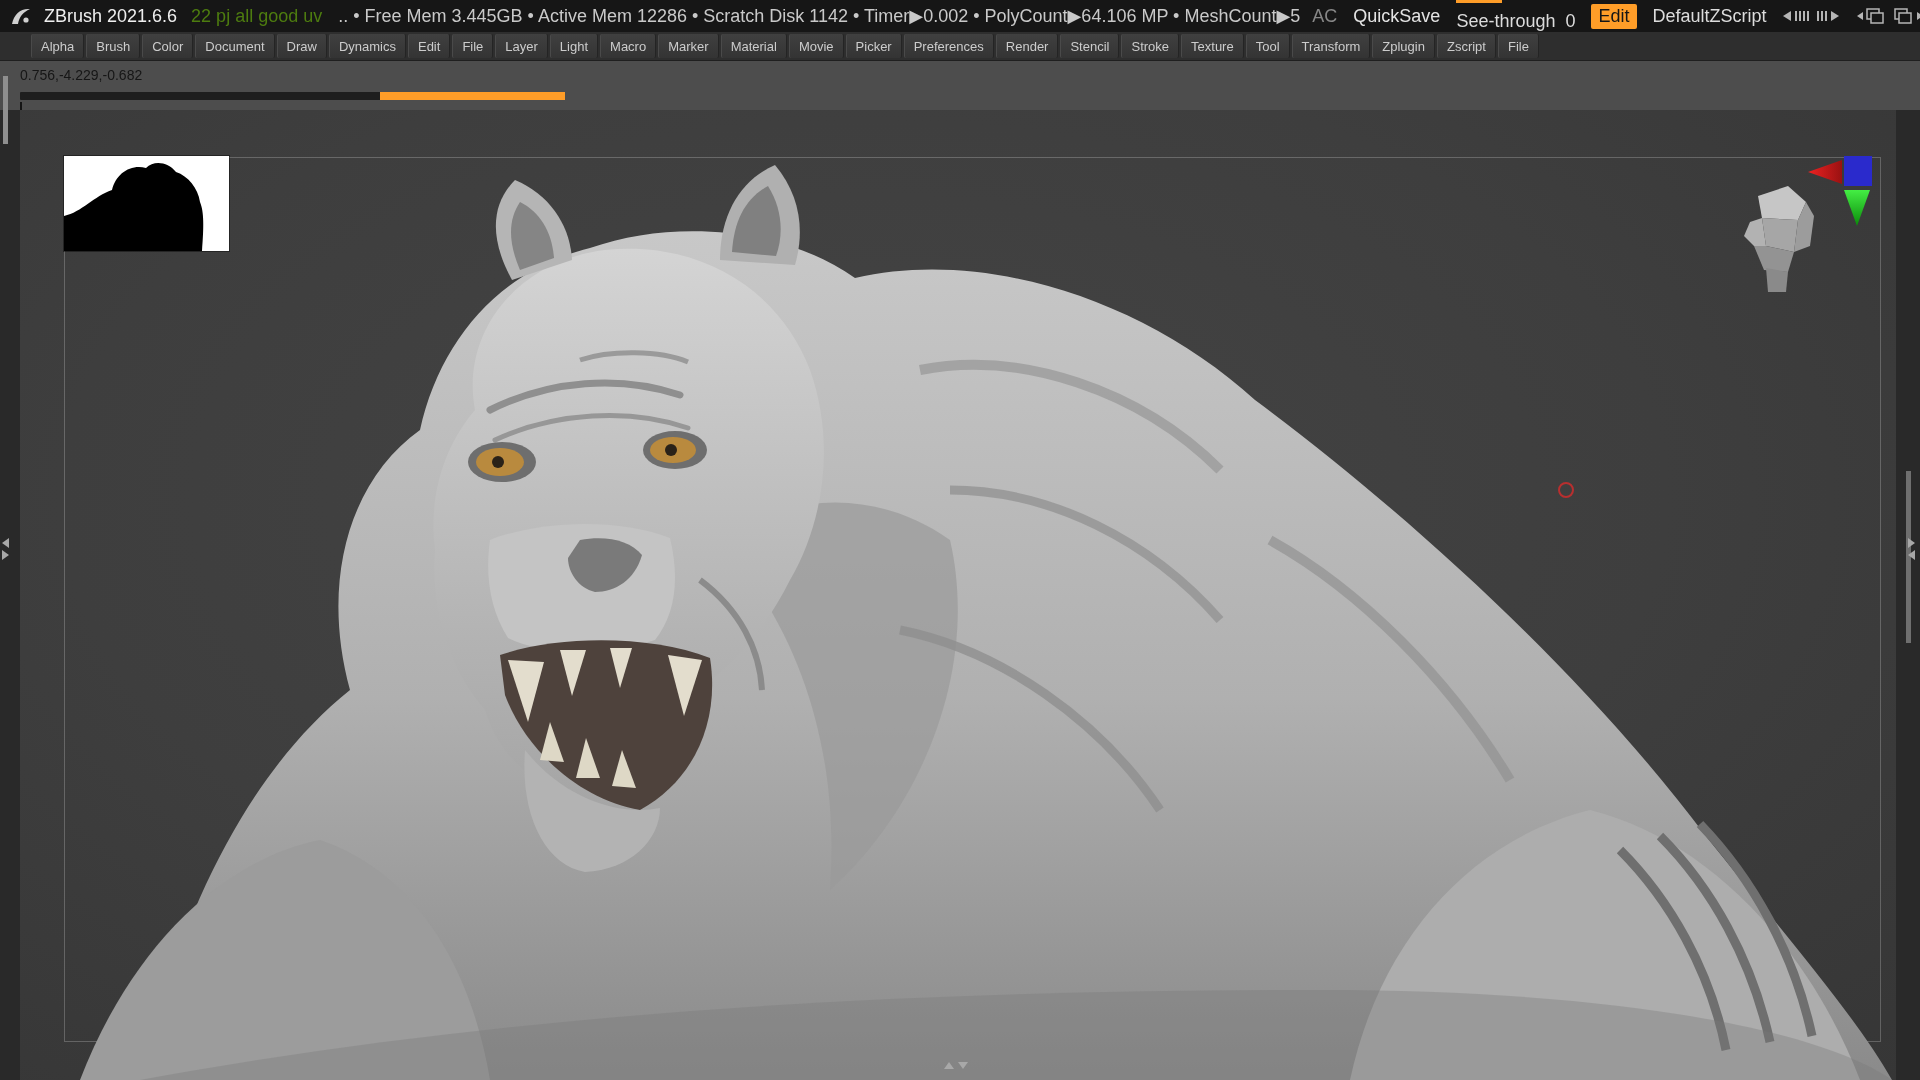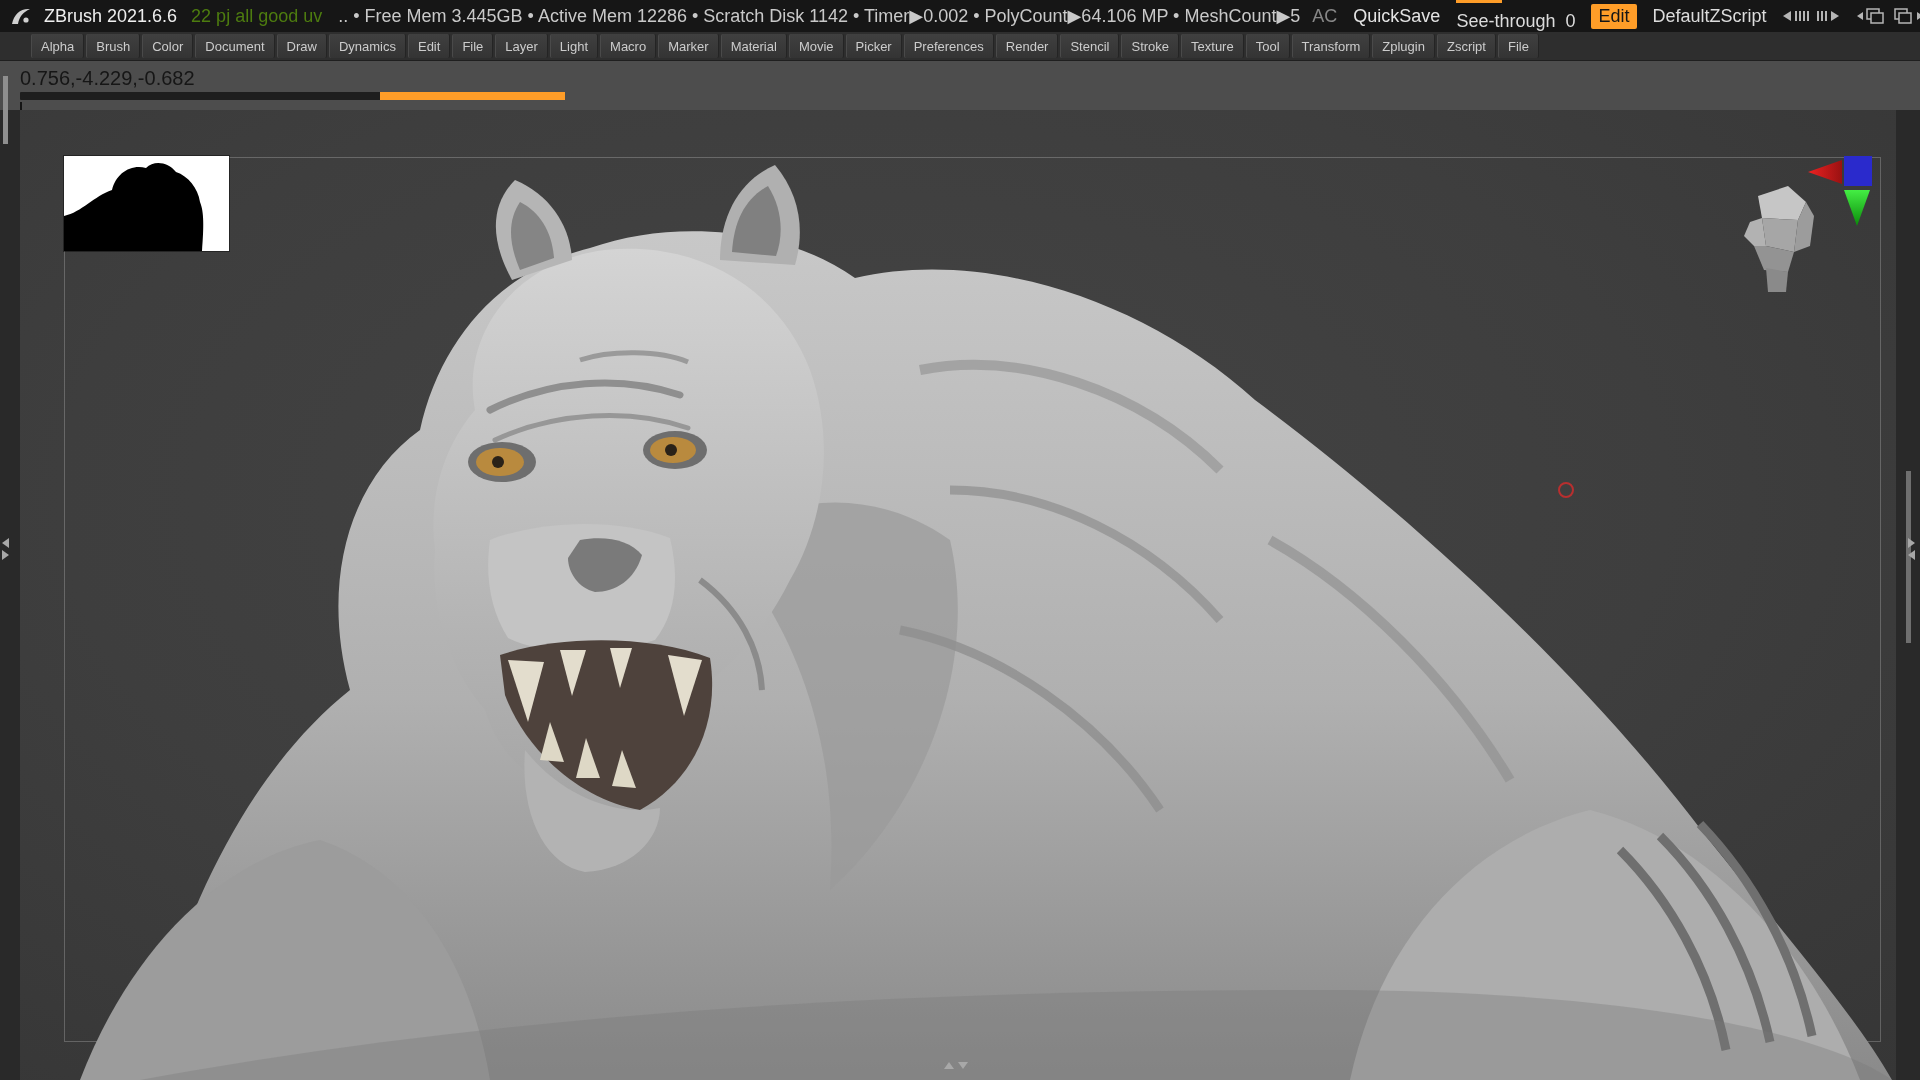--- a/index.html
+++ b/index.html
@@ -30,21 +30,21 @@
              background:#2e2e2e; border-bottom:1px solid #1f1f1f;
              display:flex; align-items:stretch; padding-left:30px; }
   .menu-item { display:flex; align-items:center; padding:0 9px; margin:2px 1px;
                background:linear-gradient(#404040,#343434); border-radius:2px;
                border-left:1px solid #4a4a4a; border-right:1px solid #242424;
                color:#cccccc; font-size:13px; cursor:default; }
 
   
   .statusstrip { position:absolute; left:0; top:61px; width:1920px; height:49px;
                  background:#4d4d4d; }
-  .coords { position:absolute; left:20px; top:6px; font-size:20px; color:#161616; }
+  .coords { position:absolute; left:20px; top:6px; font-size:14px; color:#161616; }
   .hscroll-track { position:absolute; left:20px; top:31px; width:545px; height:8px;
                    background:#1e1e1e; border-radius:1px; }
   .hscroll-thumb { position:absolute; left:360px; top:0; width:185px; height:8px;
                    background:#ff9d28; }
   .scroll-tick { position:absolute; left:20px; top:41px; width:2px; height:8px; background:#141414; }
 
   
   .canvas-wrap { position:absolute; left:0; top:110px; width:1920px; height:970px;
                  background:#292929; }
   .document { position:absolute; left:20px; top:0; width:1876px; height:970px;

